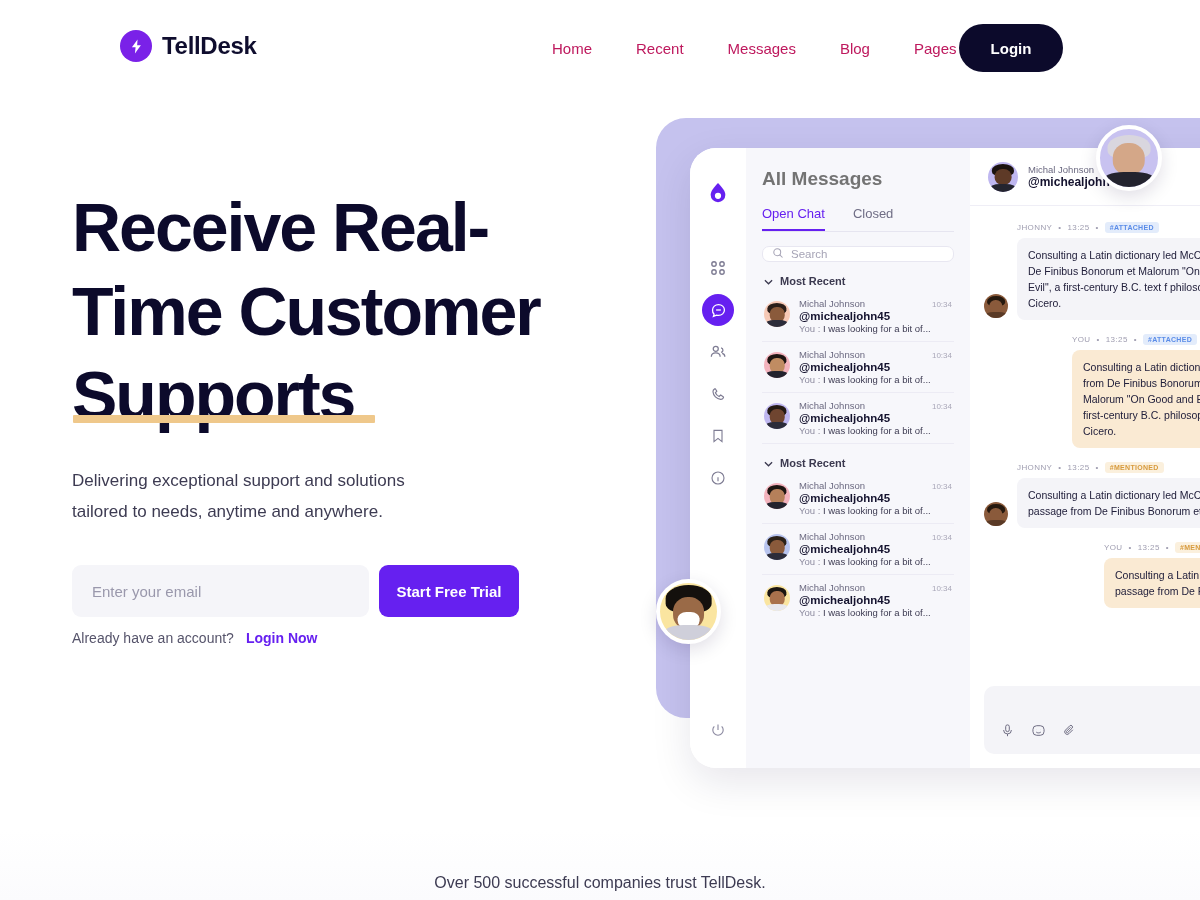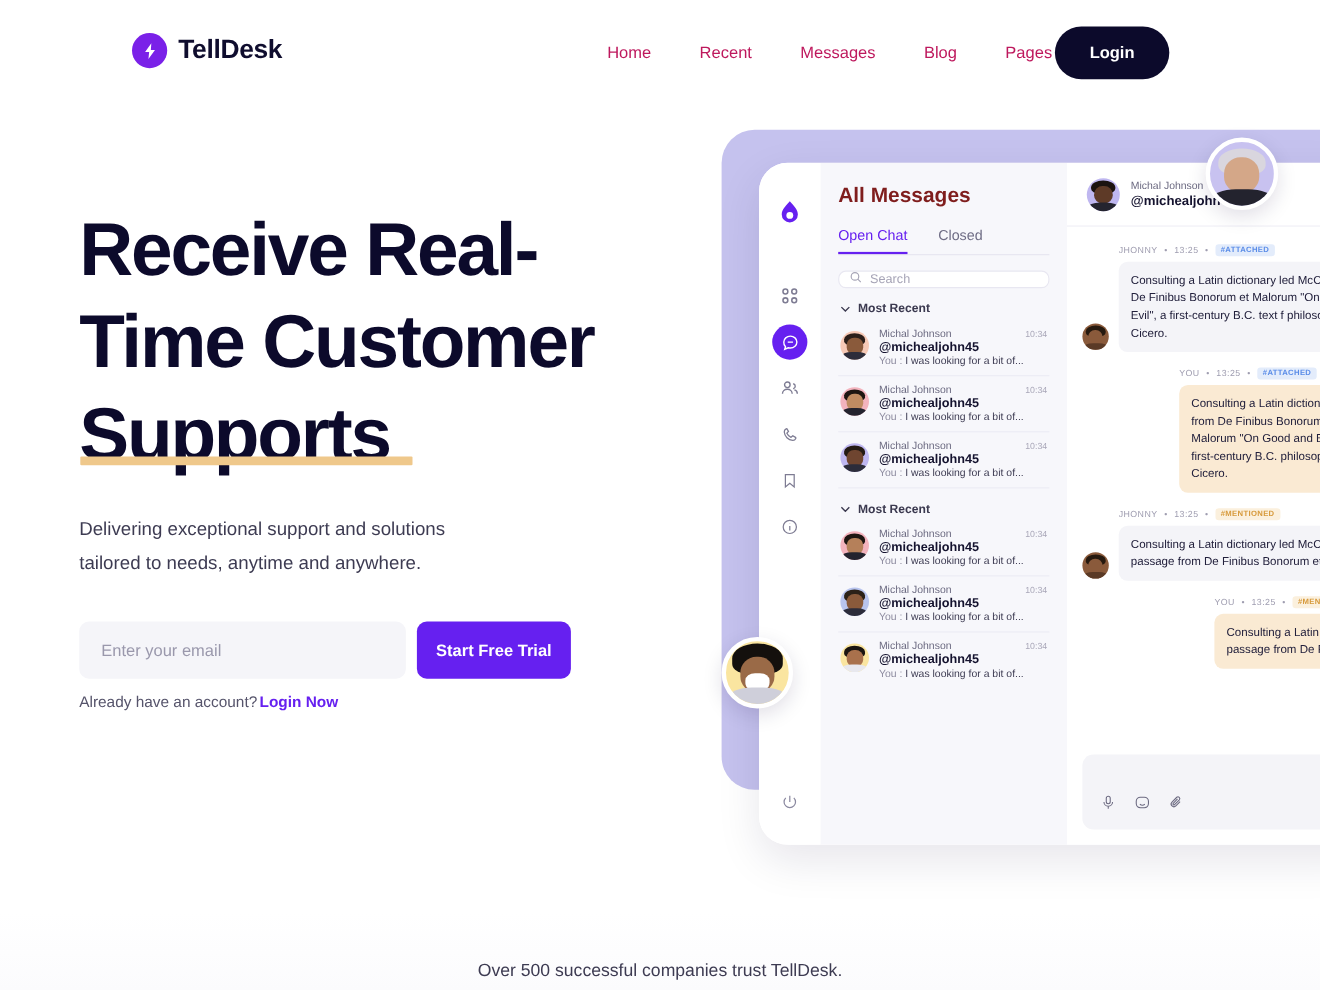--- a/index.html
+++ b/index.html
@@ -61,21 +61,21 @@
     width: 297px; height: 52px; background: #F5F5F9; border: none; border-radius: 9px;
     padding: 0 20px; font-size: 15px; color: #3D3B52;
     font-family: "Liberation Sans", sans-serif; outline: none;
   }
   .email-input::placeholder { color: #9A98AC; }
   .trial-btn {
     width: 140px; height: 52px; background: #6620F0; color: #fff;
     border: none; border-radius: 9px; font-size: 15px; font-weight: 700; cursor: pointer;
     font-family: "Liberation Sans", sans-serif;
   }
-  .account-row { position: absolute; left: 72px; top: 630px; font-size: 14px; color: #56546B; display: flex; gap: 2px; }
+  .account-row { position: absolute; left: 72px; top: 630px; font-size: 14px; color: #56546B; display: flex; gap: 12px; }
   .account-row .link { color: #6620F0; font-weight: 700; cursor: pointer; }
 
   
   .mock { position: absolute; left: 656px; top: 118px; width: 600px; height: 650px; }
   .lavender {
     position: absolute; left: 0; top: 0; width: 600px; height: 600px;
     background: #C5C2EE; border-radius: 30px;
   }
   .appcard {
     position: absolute; left: 34px; top: 30px; width: 570px; height: 620px;
@@ -92,21 +92,21 @@
   .sb-icon {
     width: 32px; height: 32px; margin-bottom: 10px; border-radius: 50%;
     display: flex; align-items: center; justify-content: center; cursor: pointer;
     color: #7E7C93;
   }
   .sb-icon.active { background: #6620F0; color: #fff; }
   .sb-power { margin-top: auto; margin-bottom: 26px; color: #8B89A0; }
 
   
   .msg-col { width: 224px; flex: none; background: #F7F7FB; padding: 20px 16px 0 16px; }
-  .msg-title { font-size: 19px; font-weight: 700; color: #7f1d1d; margin-bottom: 16px; }
+  .msg-title { font-size: 19px; font-weight: 700; color: #737373; margin-bottom: 16px; }
   .tabs { display: flex; gap: 28px; border-bottom: 1px solid #E6E5F0; }
   .tab { font-size: 13px; padding-bottom: 8px; color: #6F6D85; cursor: pointer; }
   .tab.active { color: #6620F0; border-bottom: 2px solid #6620F0; }
   .search-wrap {
     margin-top: 14px; height: 16px; background: #fff; border: 1px solid #E8E7F1;
     border-radius: 7px; display: flex; align-items: center; padding: 0 9px; gap: 7px;
   }
   .search-wrap input {
     border: none; outline: none; background: transparent; font-size: 11.5px; color: #5B5970;
     font-family: "Liberation Sans", sans-serif; width: 100%;

